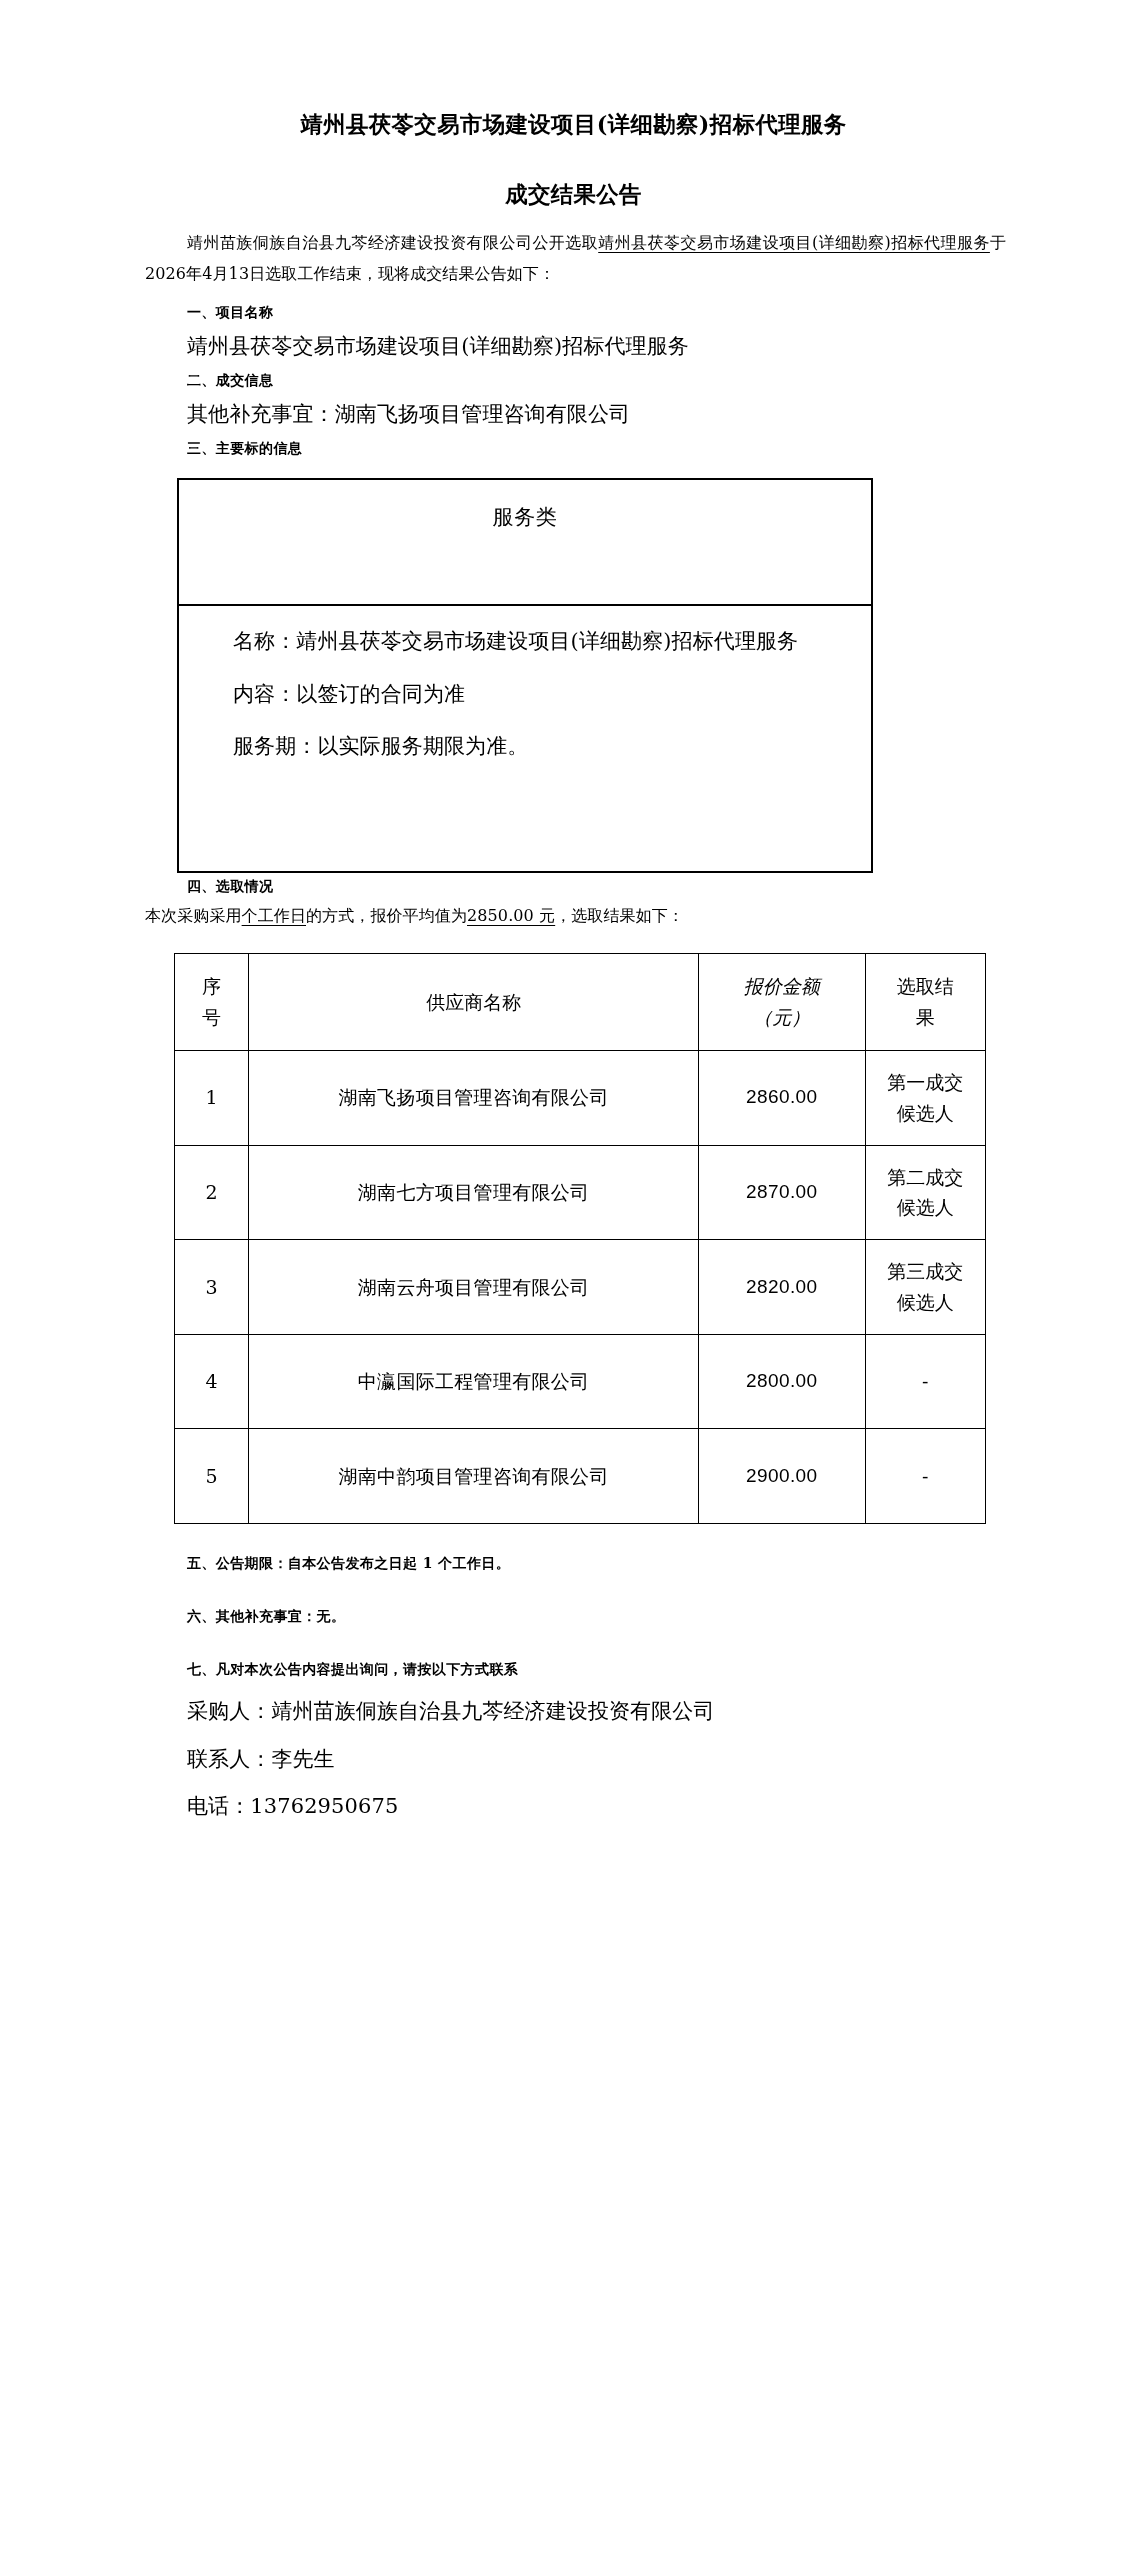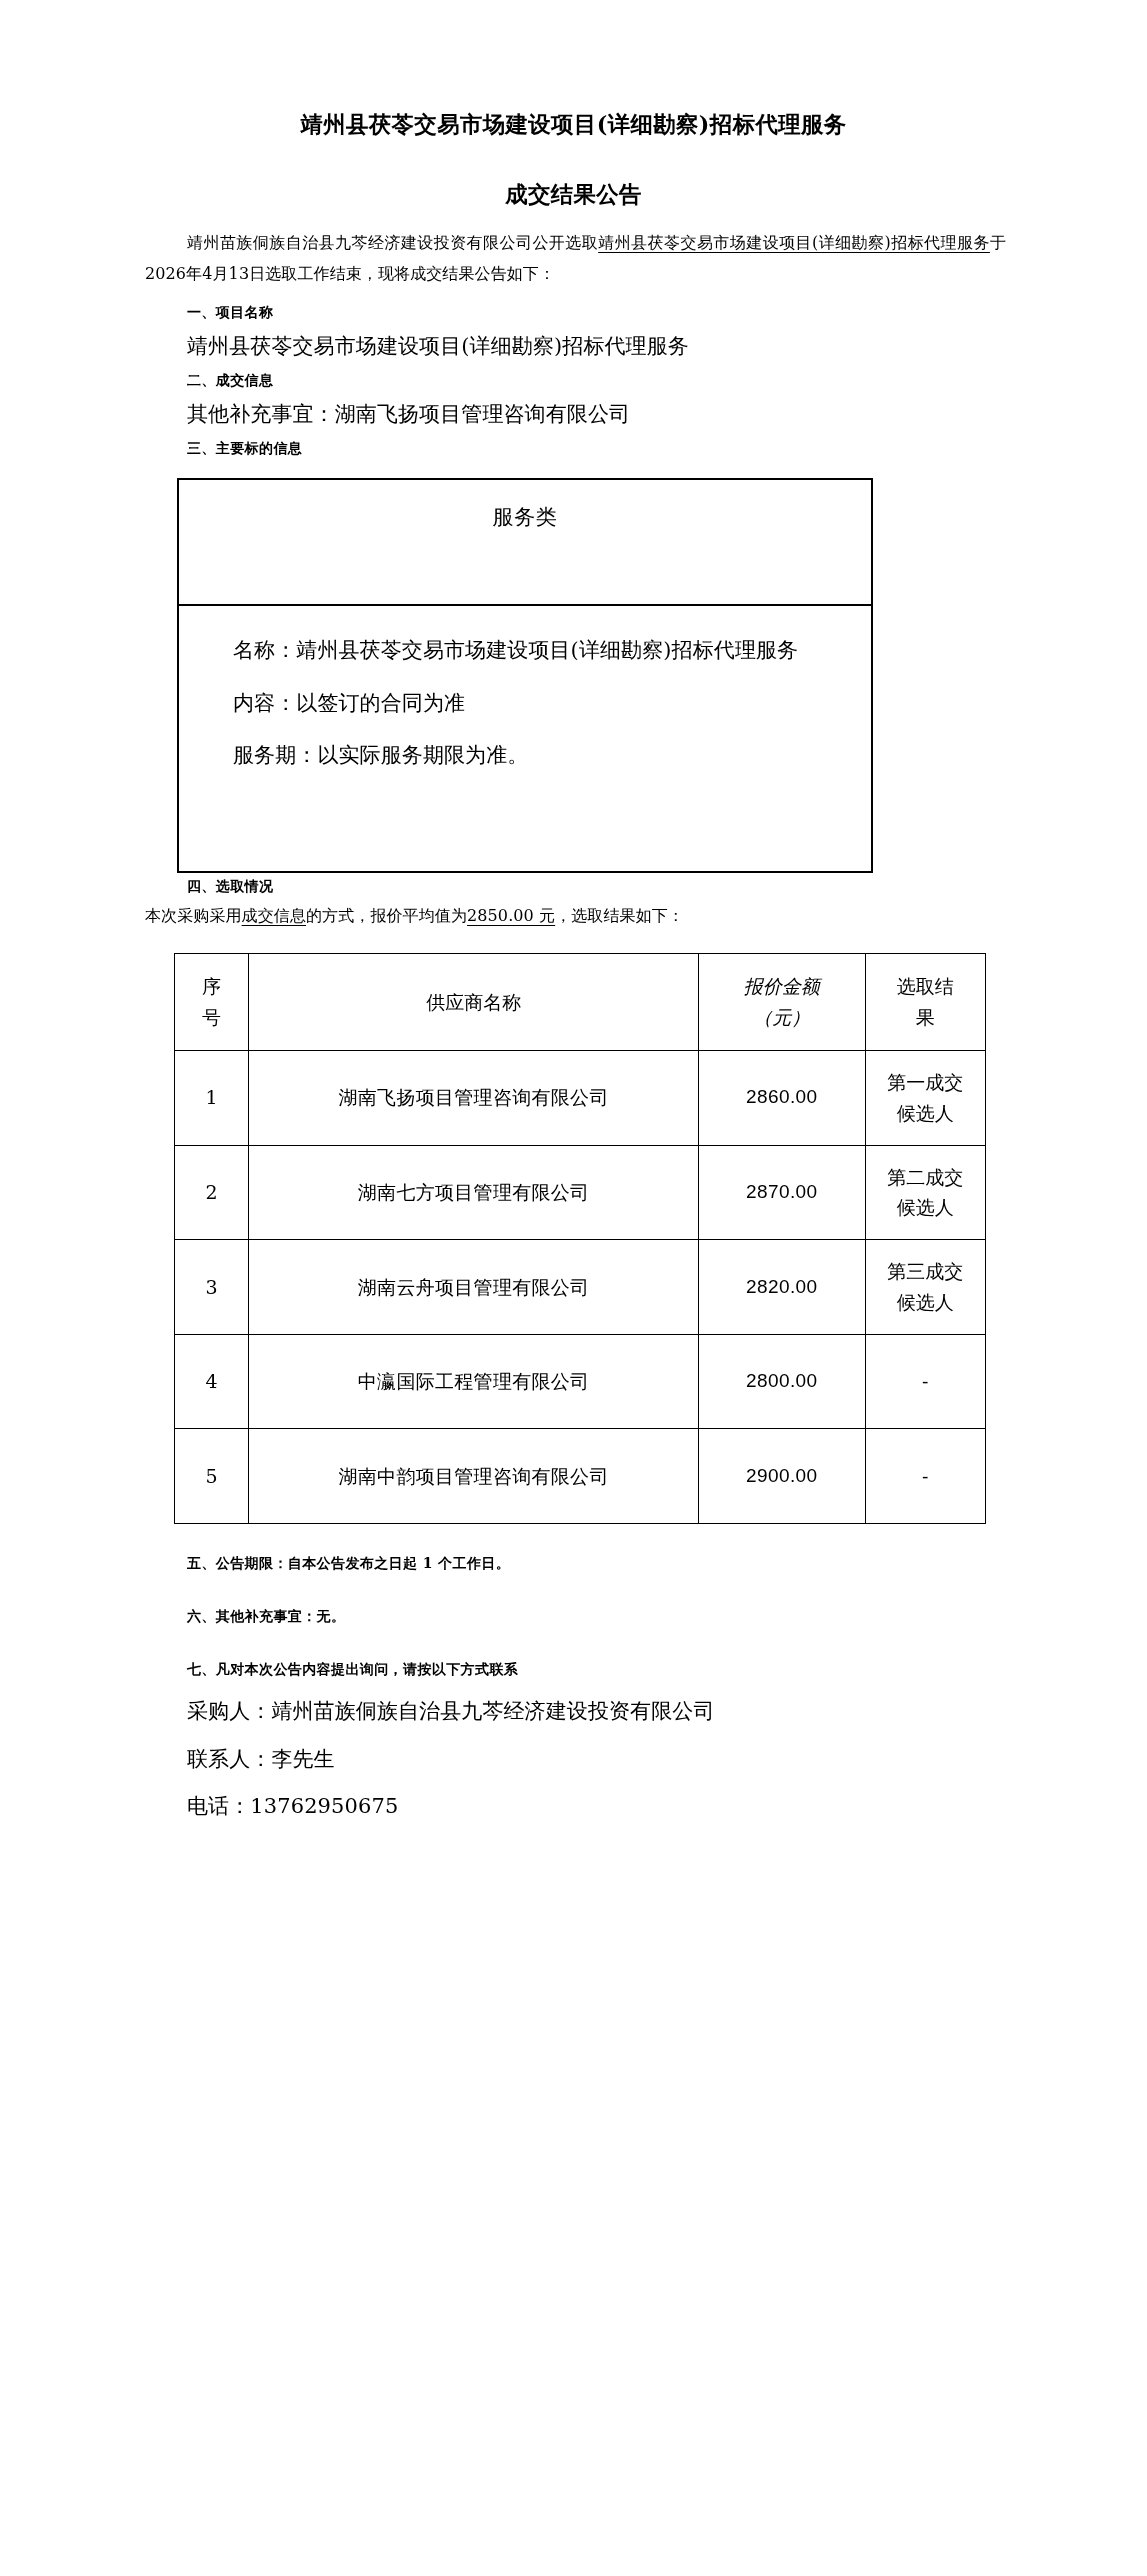--- a/index.html
+++ b/index.html
@@ -93,21 +93,21 @@
     padding: 0 22px 0 22px !important;
   }
   .subject-body-cell p {
     font-size: 21px;
     line-height: 1.94;
     margin: 0;
     letter-spacing: 0.1px;
     text-align: justify;
     text-justify: inter-ideograph;
   }
-  .subject-body-cell p.first { padding-top: 24px; text-indent: 32px; }
+  .subject-body-cell p.first { padding-top: 15px; text-indent: 32px; }
   .subject-body-cell p.next  { padding-top: 11.6px; text-indent: 32px; }
 
   
   .results-table {
     border-collapse: collapse;
     width: 812px;
     margin: 22px 0 0 29px;
     table-layout: fixed;
   }
   .results-table th,
@@ -181,21 +181,21 @@
           <p class="first">名称：靖州县茯苓交易市场建设项目(详细勘察)招标代理服务</p>
           <p class="next">内容：以签订的合同为准</p>
           <p class="next">服务期：以实际服务期限为准。</p>
         </td>
       </tr>
     </tbody>
       </table>
 
     <p class="sec-head">四、选取情况</p>
 
-    <p class="para"><span>本次采购采用</span><span class="u">成交信息</span><span>的方式，报价平均值为</span><span class="u">2850.00 元</span><span>，选取结果如下：</span></p>
+    <p class="para"><span>本次采购采用</span><span class="u">个工作日</span><span>的方式，报价平均值为</span><span class="u">2850.00 元</span><span>，选取结果如下：</span></p>
 
     <table class="results-table">
       <thead>
         <tr>
           <th class="col-no">
             <span class="hdr-stack">序</span><br>
             <span class="hdr-stack">号</span>
           </th>
           <th class="col-name">供应商名称</th>
           <th class="col-amount">

